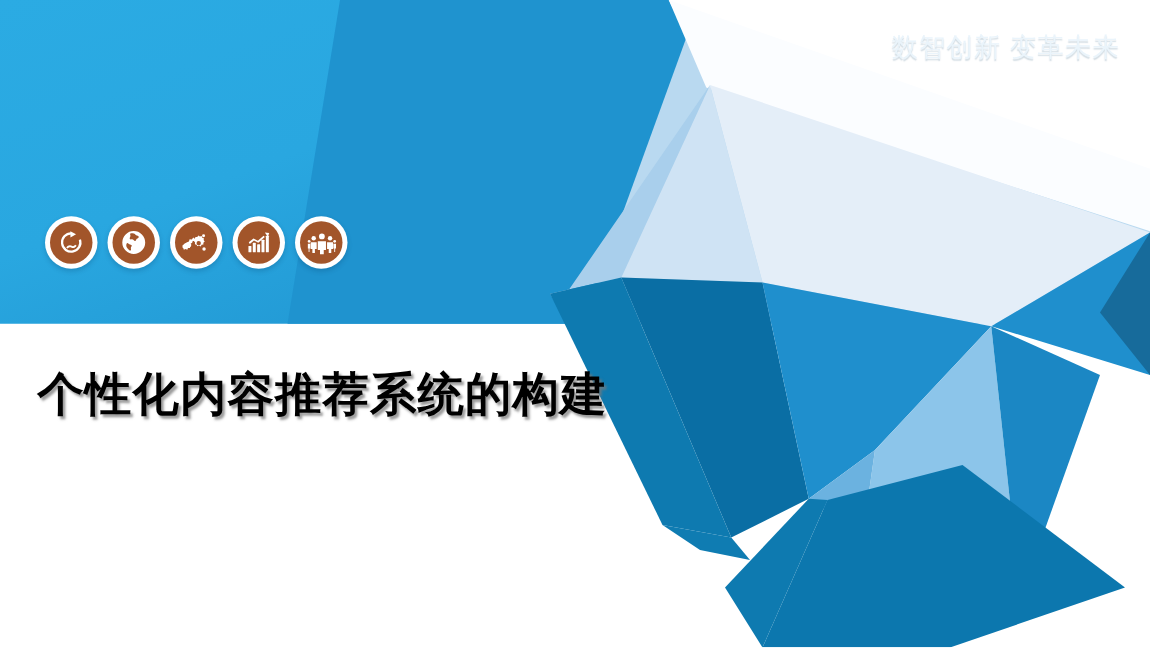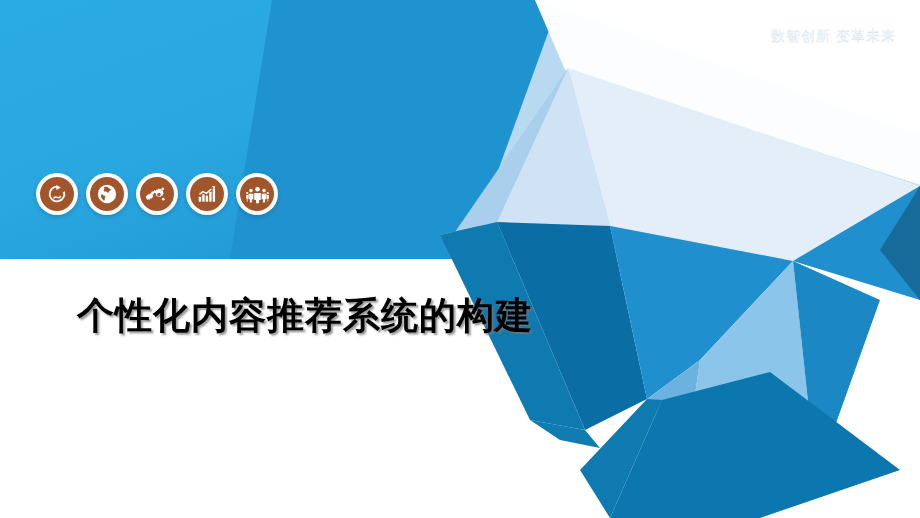--- a/index.html
+++ b/index.html
@@ -22,21 +22,21 @@
   .poly-layer{
     position:absolute;left:0;top:0;width:920px;height:518px;
   }
   .poly-layer svg{display:block;width:920px;height:518px;}
 
   
   .tagline{
     position:absolute;
     right:24px;top:28px;
     color:#eaf4fb;
-    font-size:14px;
+    font-size:21px;
     letter-spacing:1px;
     line-height:1;
     white-space:nowrap;
     font-weight:400;
     text-shadow:0 1px 1px rgba(0,60,100,.18);
   }
 
   
   .icon-row{
     position:absolute;
@@ -65,21 +65,20 @@
   .title{
     position:absolute;
     left:30px;top:295px;
     font-size:37px;
     font-weight:bold;
     color:#000000;
     letter-spacing:1px;
     line-height:1.15;
     white-space:nowrap;
     text-shadow:2px 2px 2px rgba(120,120,120,.75);
-    margin-left:47px;
   }
 </style>
 </head>
 <body>
 
 <div id="slide">
 
   <div class="band"></div>
 
   <div class="poly-layer">

